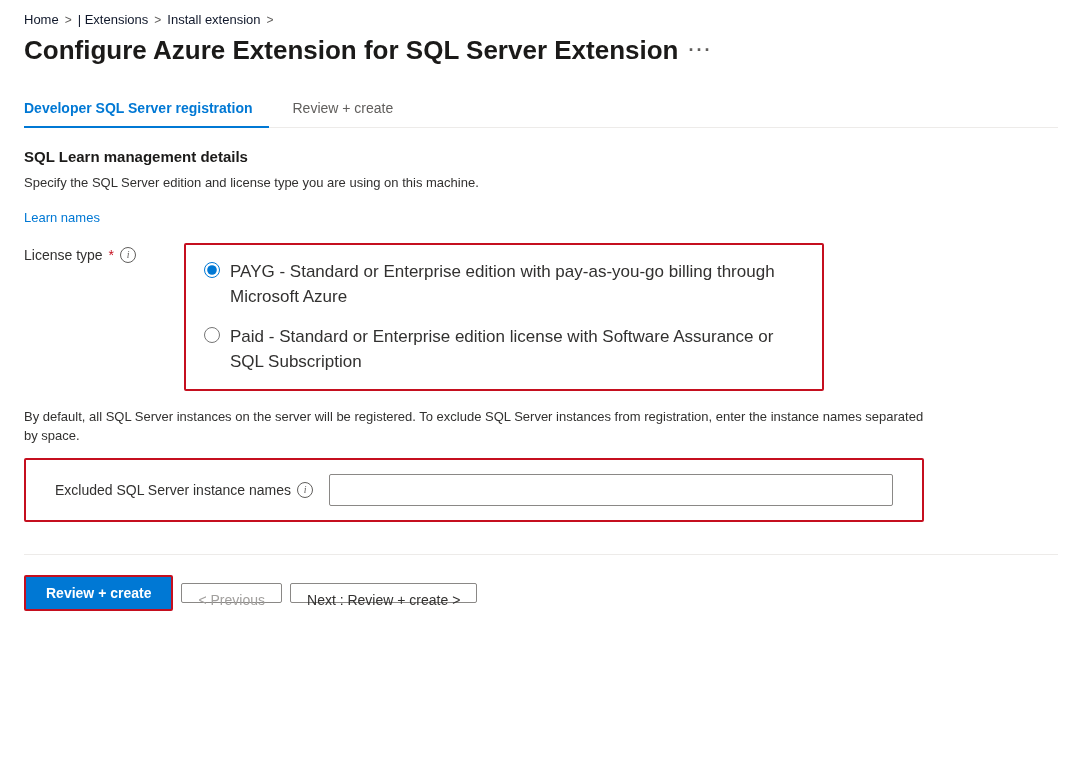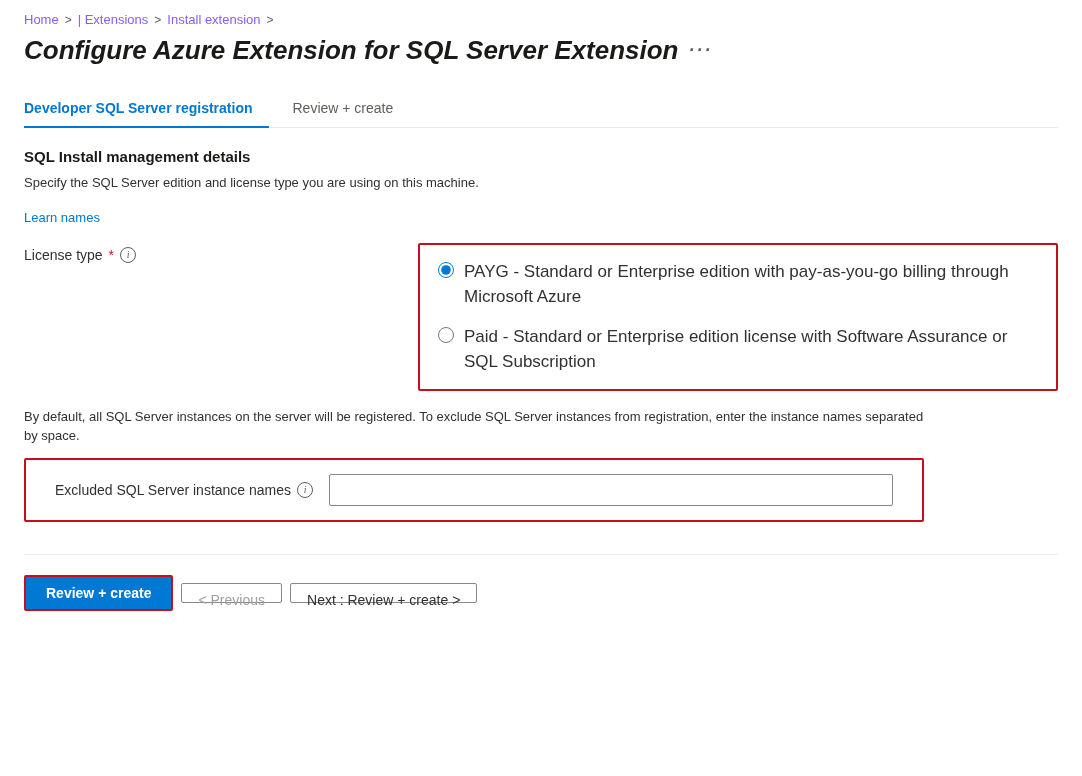--- a/index.html
+++ b/index.html
@@ -13,37 +13,36 @@
     
     .breadcrumb {
       display: flex;
       align-items: center;
       gap: 6px;
       padding: 12px 0 8px 0;
       font-size: 13px;
       color: #0078d4;
     }
     .breadcrumb a {
-      color: #8b5cf6;
+      color: #0f172a;
       text-decoration: none;
     }
     .breadcrumb .sep {
       color: #605e5c;
       font-size: 12px;
     }
     
     .page-title {
       font-size: 26px;
       font-weight: 600;
       color: #1b1a19;
       margin-bottom: 24px;
       display: flex;
       align-items: center;
       gap: 10px;
-      font-style: italic;
     }
     .page-title .more-icon {
       font-size: 18px;
       color: #605e5c;
       cursor: pointer;
       letter-spacing: 2px;
     }
     
     .tabs {
       display: flex;
@@ -83,23 +82,21 @@
       font-size: 13px;
       text-decoration: none;
       cursor: pointer;
       display: inline-block;
       margin-bottom: 18px;
     }
     
     .form-row {
       display: flex;
       align-items: flex-start;
-      gap: 24px;
       margin-bottom: 16px;
-      justify-content: space-between;
     }
     .form-label {
       font-size: 14px;
       color: #323130;
       min-width: 160px;
       display: flex;
       align-items: center;
       gap: 6px;
       padding-top: 4px;
       white-space: nowrap;
@@ -252,21 +249,21 @@
 <div class="tabs">
   <div class="tab active">
     <span>Developer SQL Server registration</span>
   </div>
   <div class="tab">
     <span>Review + create</span>
   </div>
 </div>
 
 
-<div class="section-title">SQL Install management details</div>
+<div class="section-title">SQL Learn management details</div>
 <div class="section-desc">Specify the SQL Server edition and license type you are using on this machine.</div>
 <a href="#" class="learn-more">Learn names</a>
 
 
 <div class="form-row">
   <div class="form-label">
     <span>License type</span>
     <span class="required">*</span>
     <span class="info-icon">i</span>
   </div>

